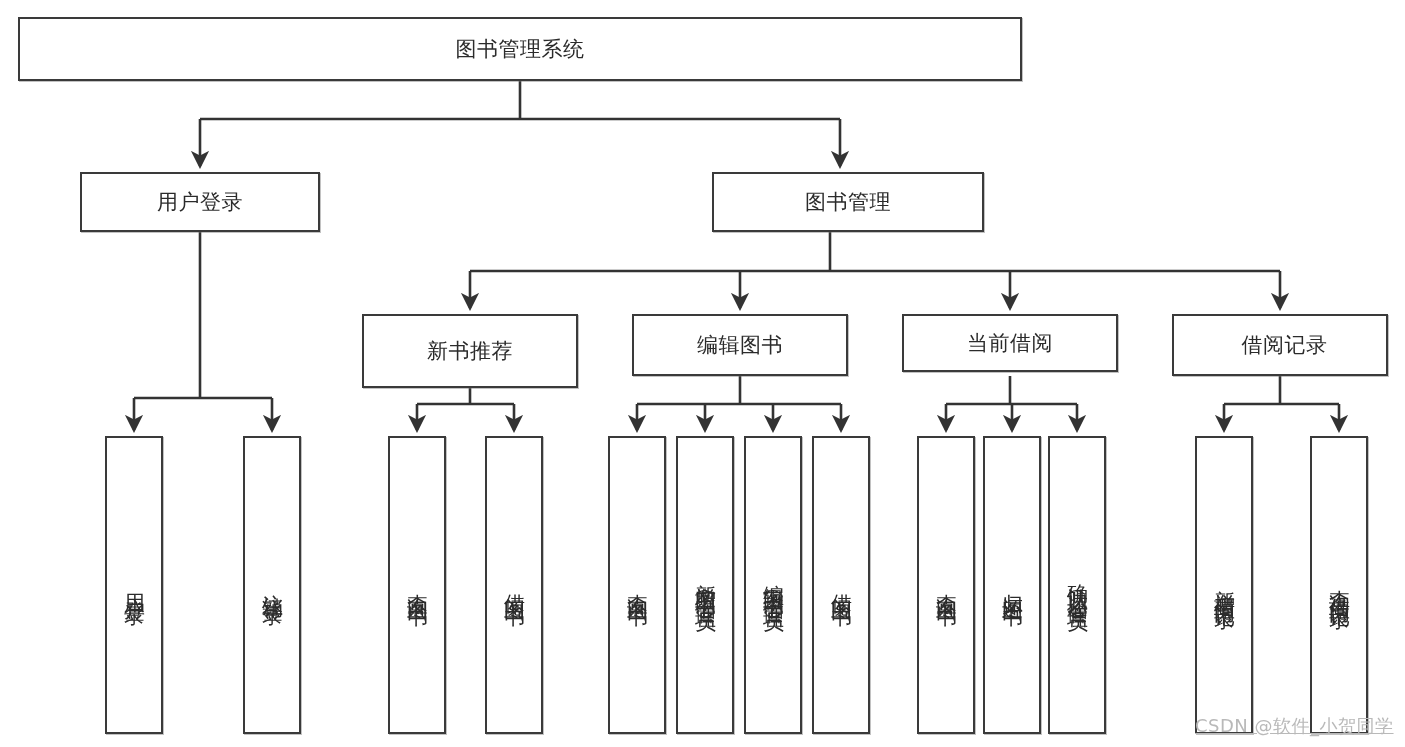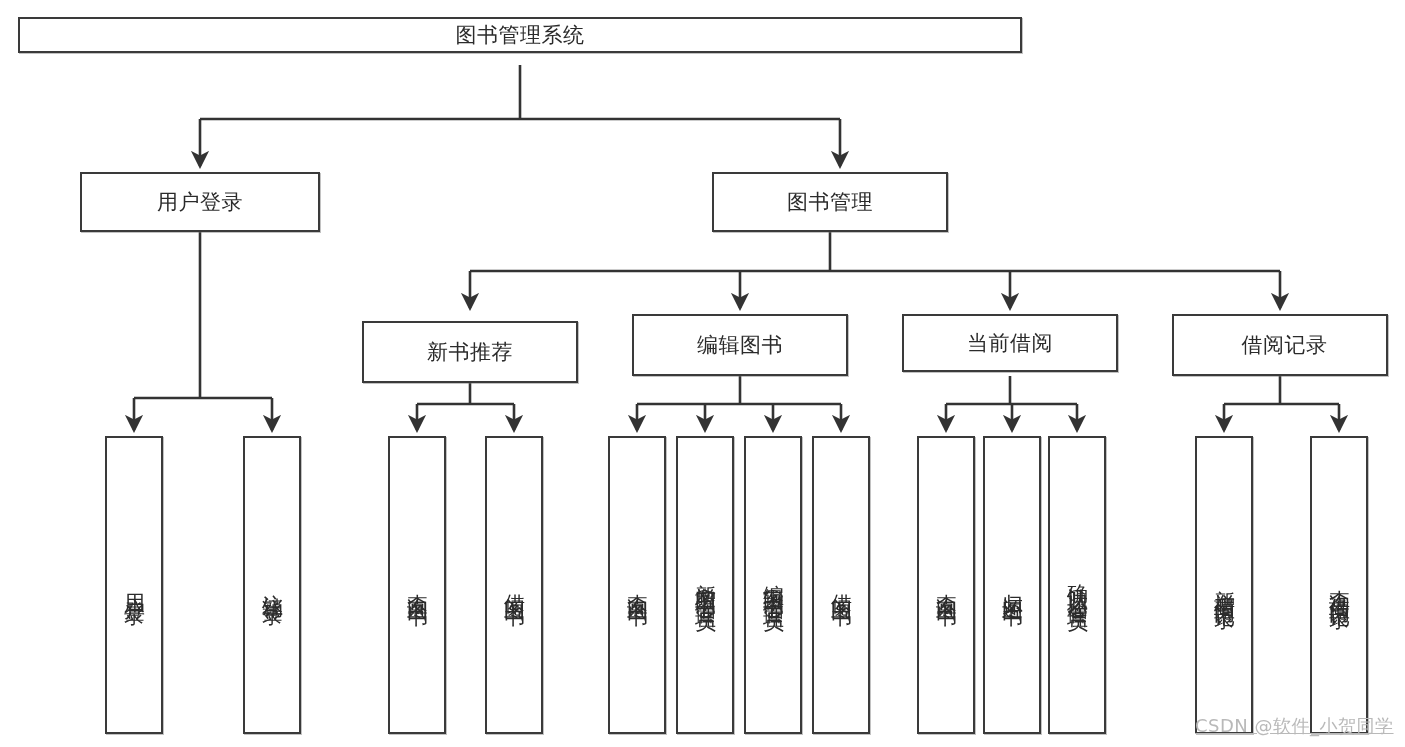--- a/index.html
+++ b/index.html
@@ -126,32 +126,32 @@
     </g>
 
     <g stroke="#333333" stroke-width="2.6" fill="none">
       <path d="M 1280 376 L 1280 404"></path>
       <path d="M 1224 404 L 1339 404"></path>
       <path d="M 1224 404 L 1224 430" marker-end="url(#arrow)"></path>
       <path d="M 1339 404 L 1339 430" marker-end="url(#arrow)"></path>
     </g>
   </svg>
 
-  <div class="node horizontal" style="left:18px; top:17px; width:1004px; height:36px;">
+  <div class="node horizontal" style="left:18px; top:17px; width:1004px; height:64px;">
     <span class="node-label">图书管理系统</span>
   </div>
 
   <div class="node horizontal" style="left:80px; top:172px; width:240px; height:60px;">
     <span class="node-label">用户登录</span>
   </div>
-  <div class="node horizontal" style="left:712px; top:172px; width:236px; height:60px;">
+  <div class="node horizontal" style="left:712px; top:172px; width:272px; height:60px;">
     <span class="node-label">图书管理</span>
   </div>
 
-  <div class="node horizontal" style="left:362px; top:321px; width:216px; height:62px;">
+  <div class="node horizontal" style="left:362px; top:314px; width:216px; height:74px;">
     <span class="node-label">新书推荐</span>
   </div>
   <div class="node horizontal" style="left:632px; top:314px; width:216px; height:62px;">
     <span class="node-label">编辑图书</span>
   </div>
   <div class="node horizontal" style="left:902px; top:314px; width:216px; height:58px;">
     <span class="node-label">当前借阅</span>
   </div>
   <div class="node horizontal" style="left:1172px; top:314px; width:216px; height:62px;padding-left:9px;">
     <span class="node-label">借阅记录</span>

